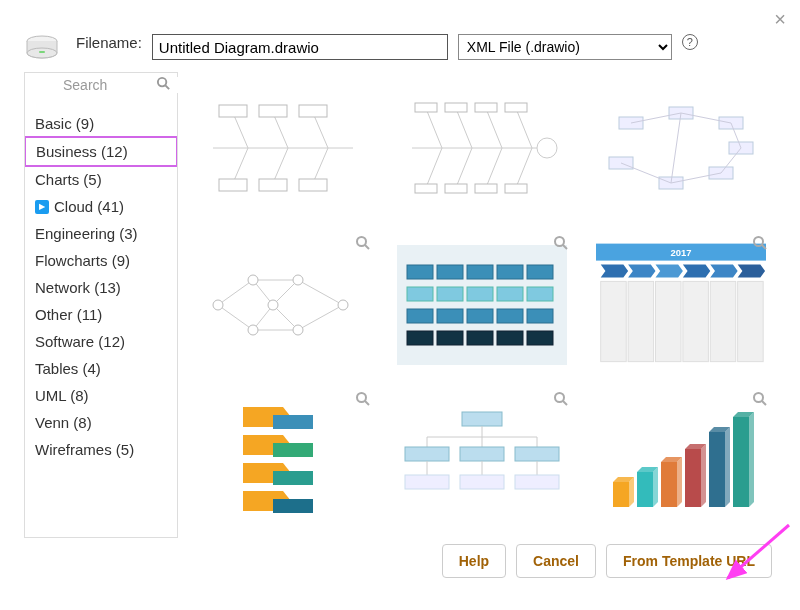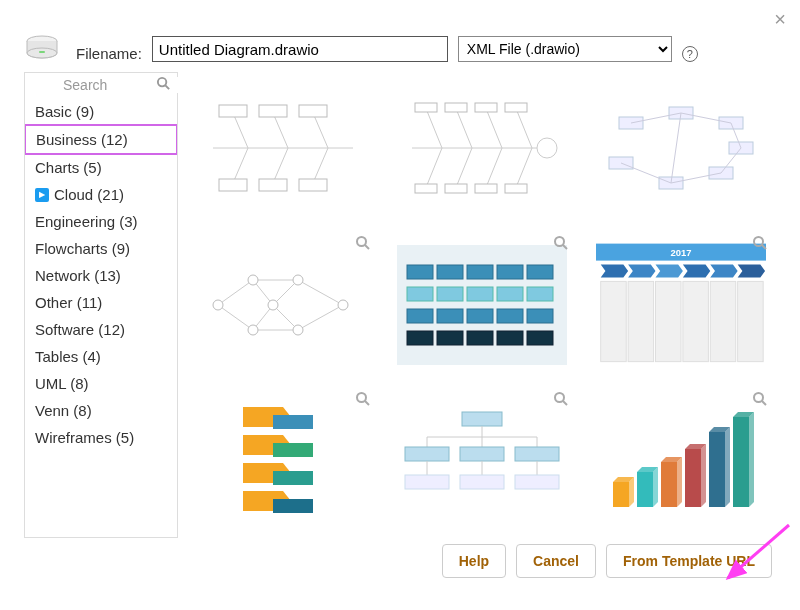--- a/index.html
+++ b/index.html
@@ -17,21 +17,21 @@
     position: absolute;
     top: 8px;
     right: 14px;
     color: #999;
     font-size: 20px;
     cursor: pointer;
     font-weight: 300;
   }
   .header-row {
     display: flex;
-    align-items: flex-end;
+    align-items: flex-start;
     padding: 34px 24px 10px 24px;
     gap: 10px;
   }
   .disk-icon {
     width: 36px;
     height: 28px;
     position: relative;
   }
   .disk-icon svg { width: 36px; height: 28px; }
   .filename-label {
@@ -95,20 +95,21 @@
   .search-input::placeholder { color: #999; }
   .search-magnify {
     position: absolute;
     right: 6px;
     color: #999;
     font-size: 15px;
   }
   .cat-list {
     flex: 1;
     overflow-y: auto;
+    margin-top: 12px;
   }
   .cat-item {
     padding: 5px 8px 5px 10px;
     font-size: 15px;
     color: #333;
     cursor: pointer;
     display: flex;
     align-items: center;
     gap: 5px;
   }
@@ -230,21 +231,21 @@
           <span>Basic (9)</span>
         </div>
         <div class="cat-item selected">
           <span>Business (12)</span>
         </div>
         <div class="cat-item">
           <span>Charts (5)</span>
         </div>
         <div class="cat-item">
           <span class="cloud-arrow">▶</span>
-          <span>Cloud (21)</span>
+          <span>Cloud (41)</span>
         </div>
         <div class="cat-item">
           <span>Engineering (3)</span>
         </div>
         <div class="cat-item">
           <span>Flowcharts (9)</span>
         </div>
         <div class="cat-item">
           <span>Network (13)</span>
         </div>

